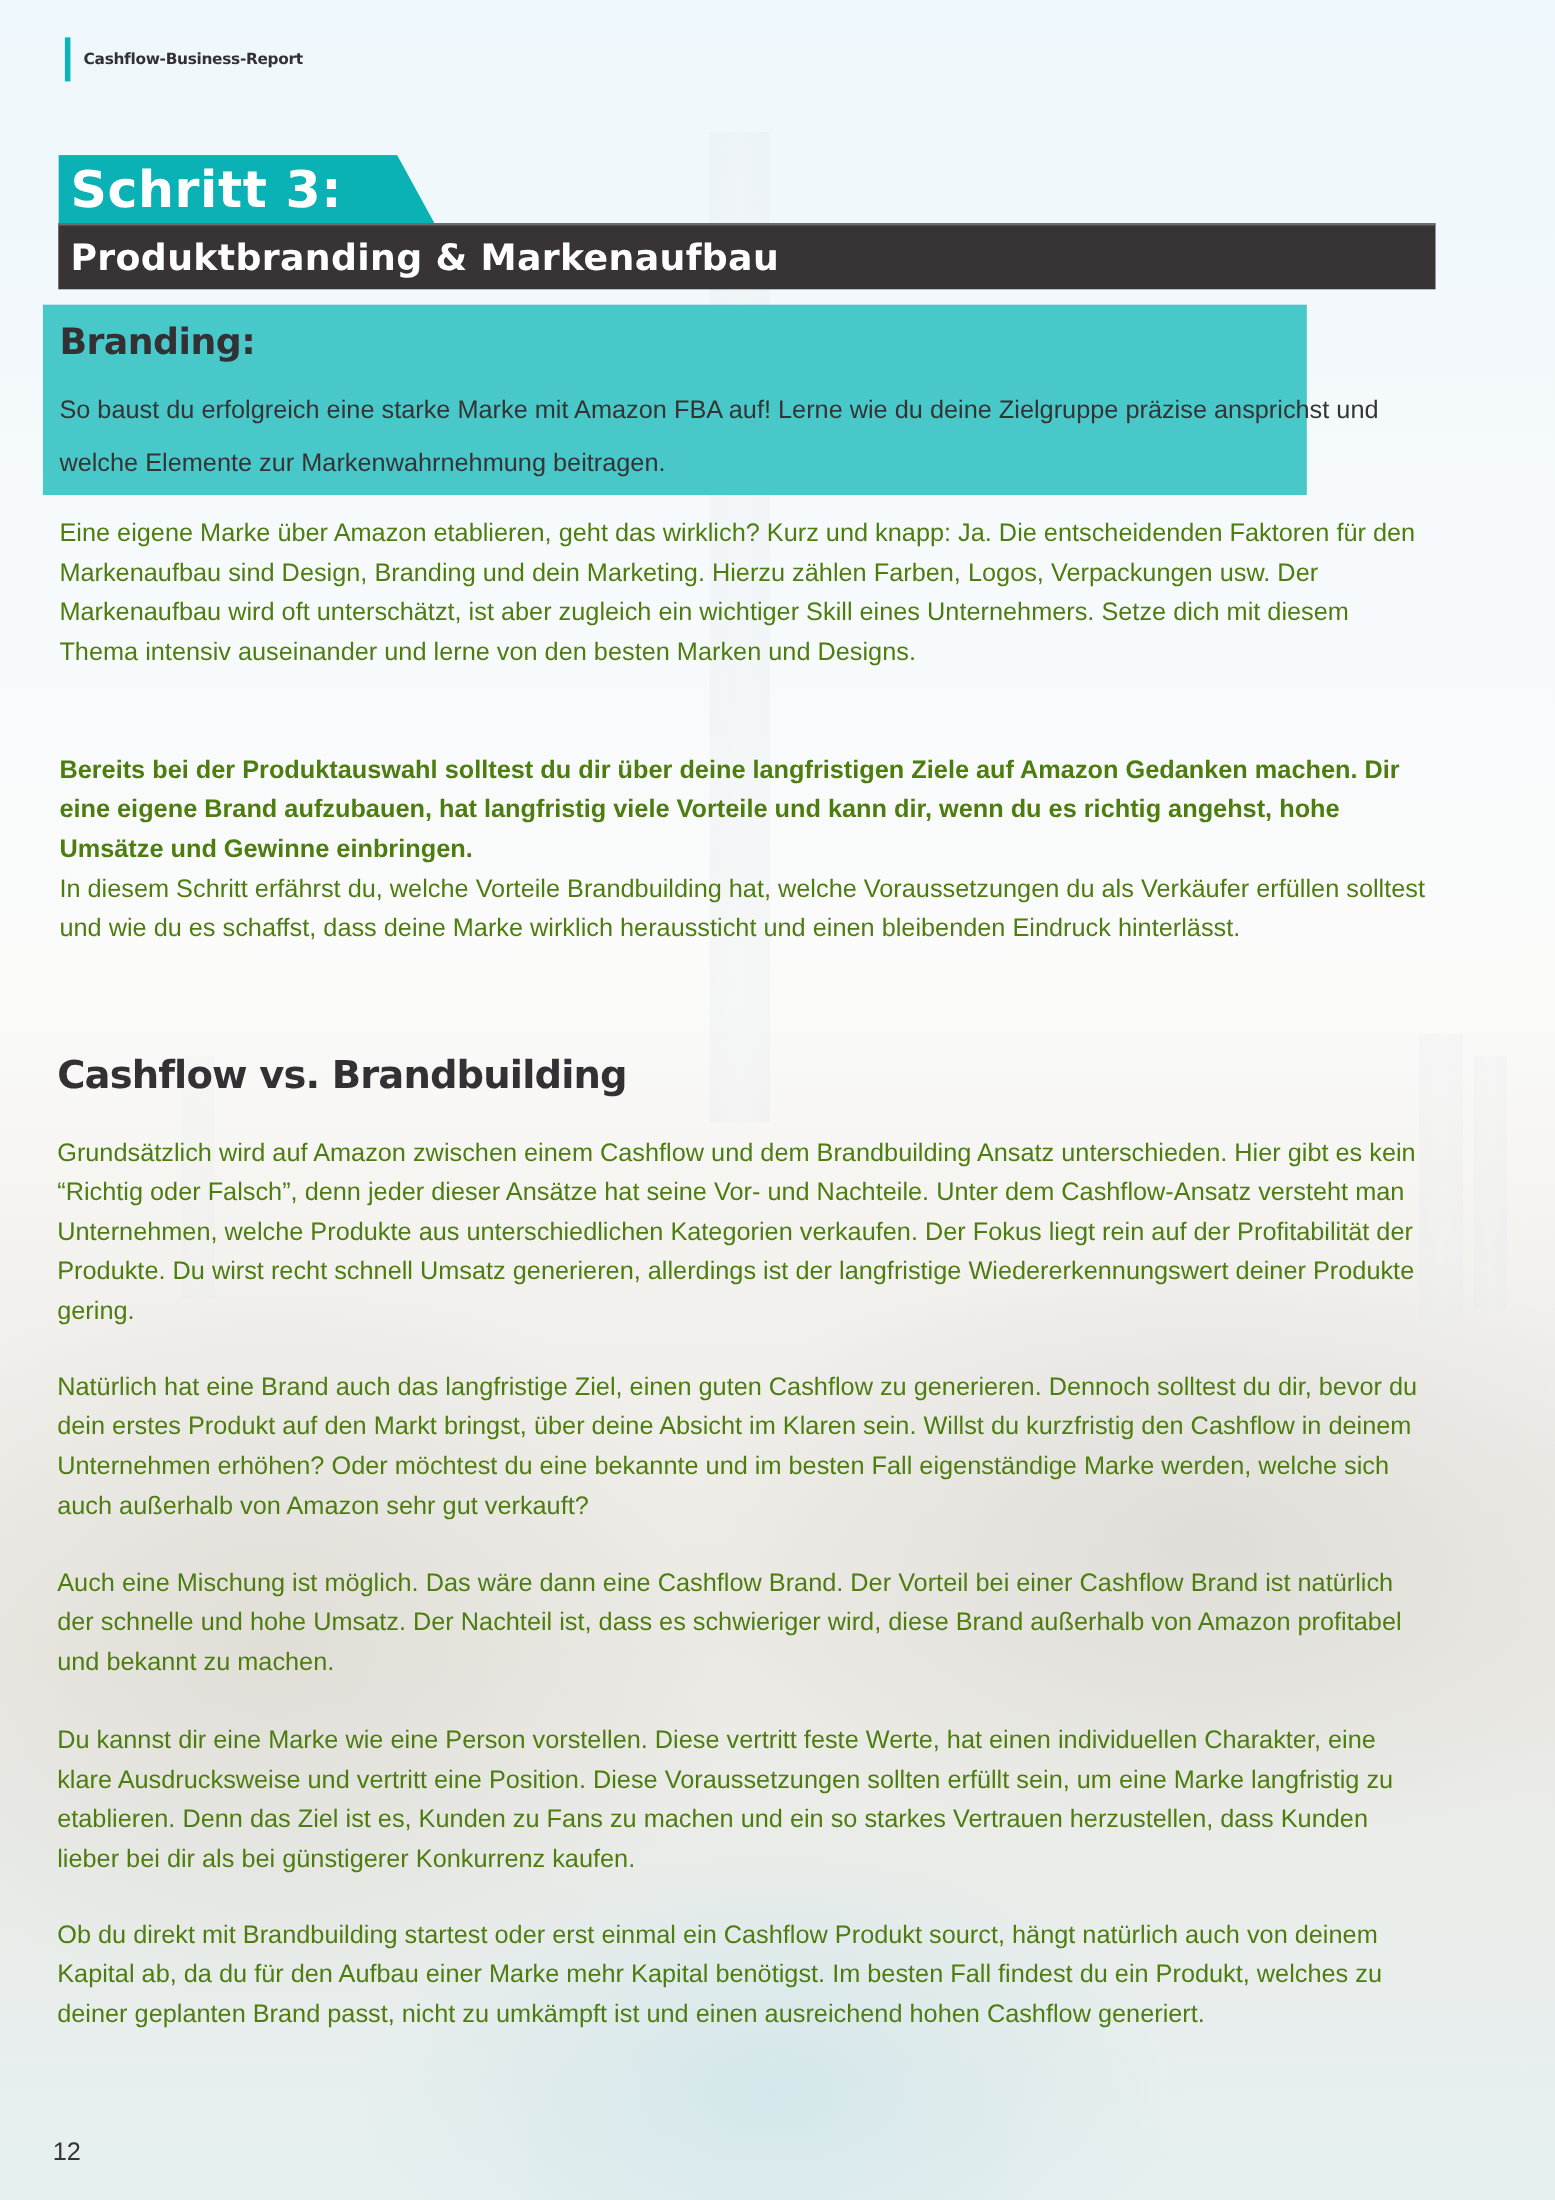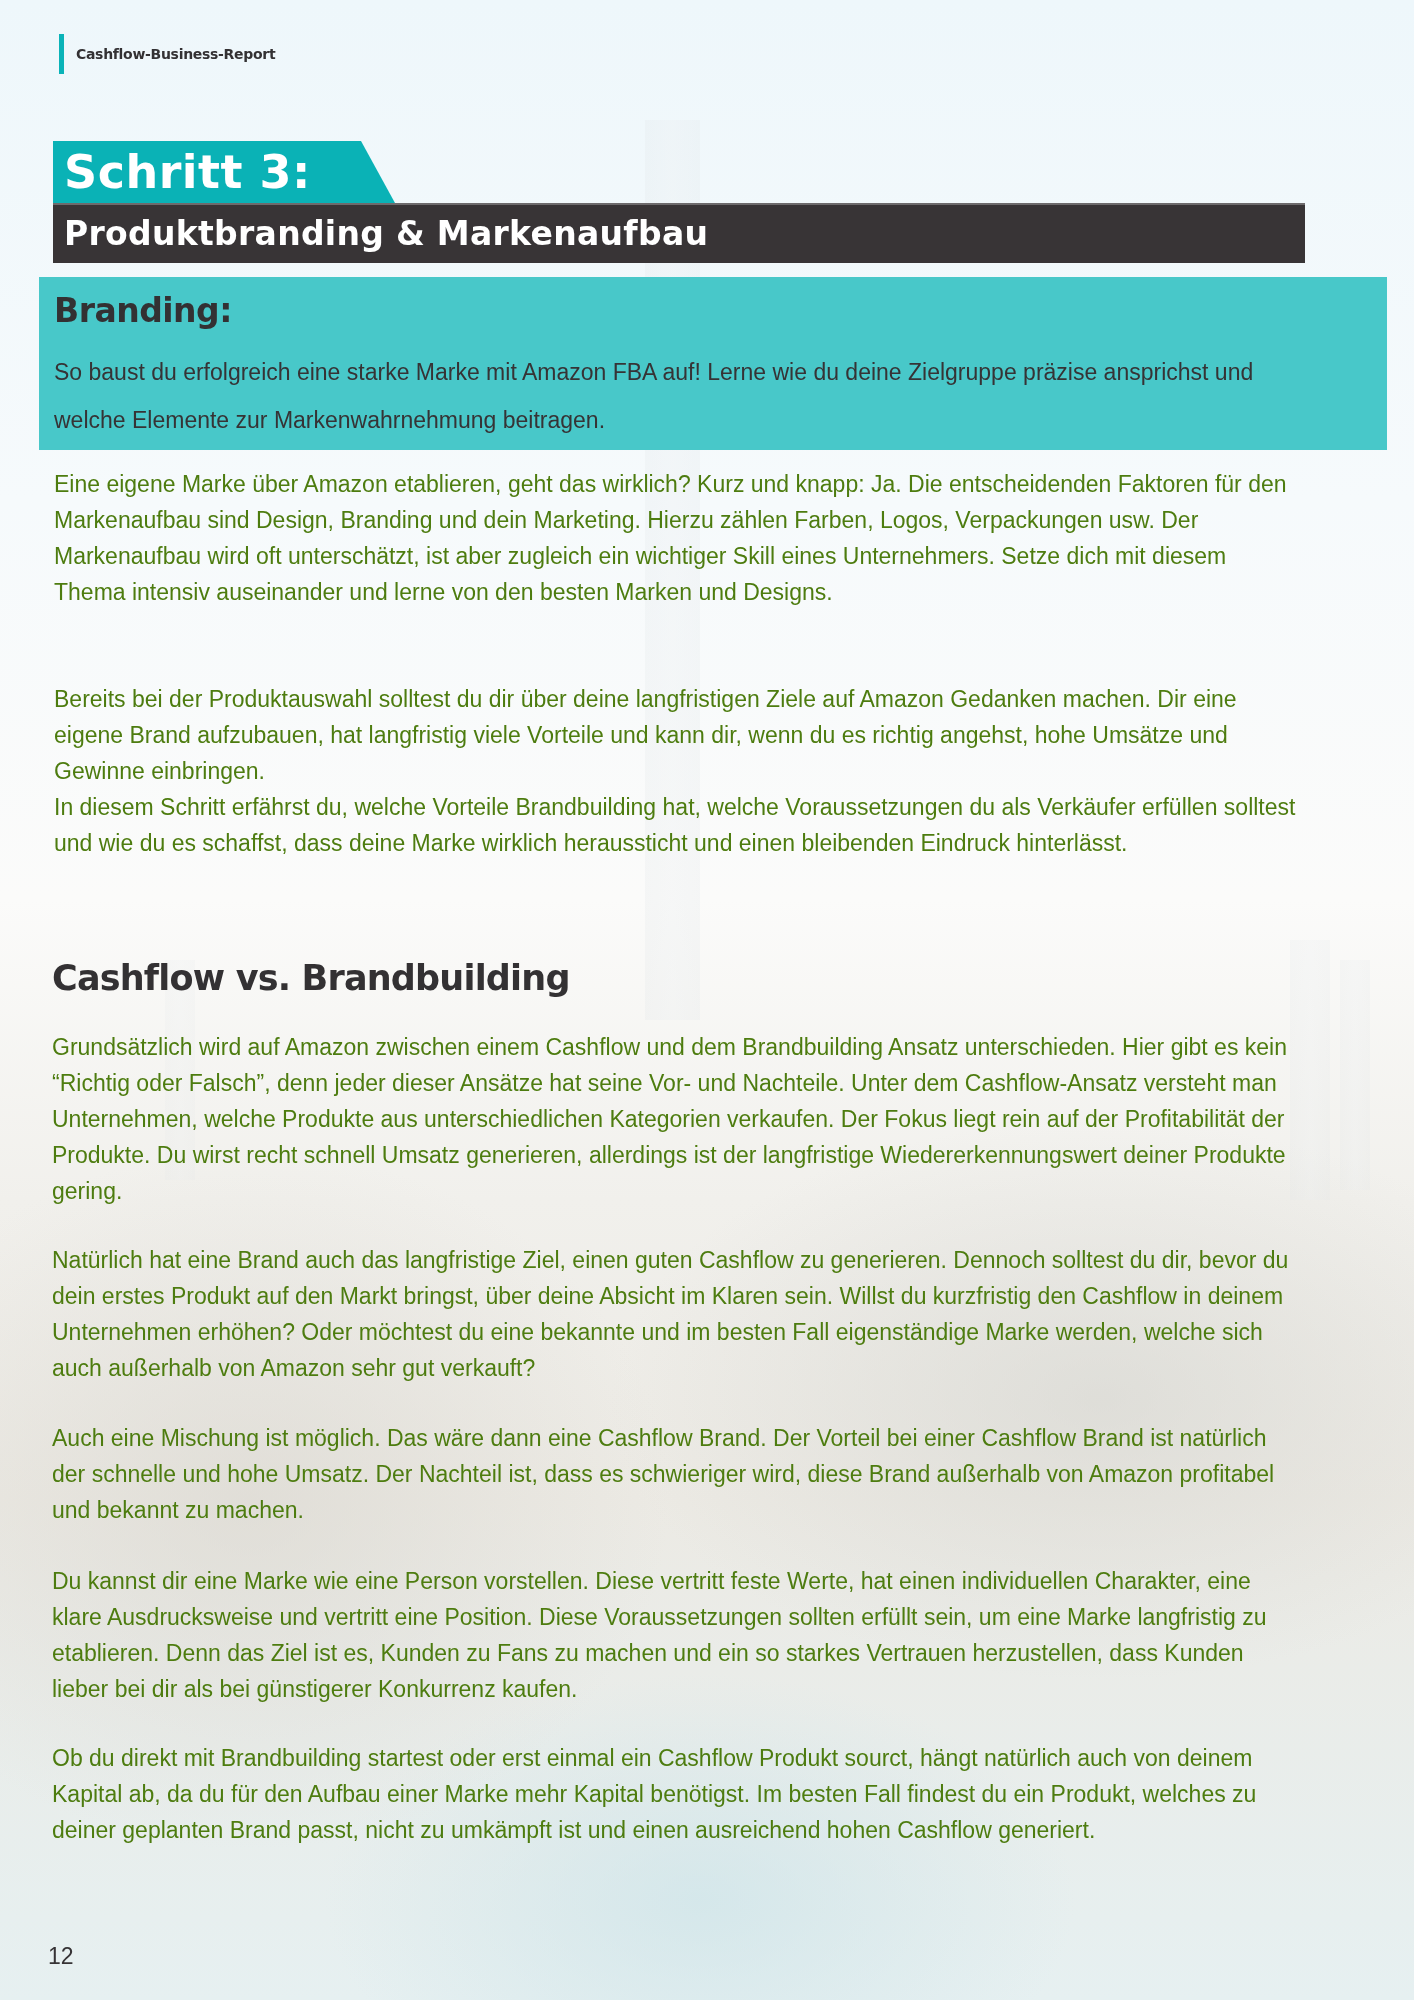--- a/index.html
+++ b/index.html
@@ -62,21 +62,21 @@
       font-family: "DejaVu Sans", sans-serif;
       font-weight: bold;
       font-size: 33px;
       color: #ffffff;
       letter-spacing: 0.3px;
       text-align: right;
     }
     .teaser {
       position: absolute;
       left: 39px; top: 277px;
-      width: 1348px; height: 173px;
+      width: 1149px; height: 173px;
       background: #48c8c9;
       box-sizing: border-box;
       padding: 14px 0 0 15px;
     }
     .teaser h2 {
       margin: 0;
       font-family: "DejaVu Sans", sans-serif;
       font-weight: bold;
       font-size: 33px;
       color: #333133;
@@ -134,21 +134,21 @@
 <div class="title-bar">
   <span>Produktbranding &amp; Markenaufbau</span>
 </div>
 
 <div class="teaser">
   <h2>Branding:</h2>
   <p>So baust du erfolgreich eine starke Marke mit Amazon FBA auf! Lerne wie du deine Zielgruppe präzise ansprichst und welche Elemente zur Markenwahrnehmung beitragen.</p>
 </div>
 
 <p class="body-text" style="top:466px; width:1240px;">Eine eigene Marke über Amazon etablieren, geht das wirklich? Kurz und knapp: Ja. Die entscheidenden Faktoren für den Markenaufbau sind Design, Branding und dein Marketing. Hierzu zählen Farben, Logos, Verpackungen usw. Der Markenaufbau wird oft unterschätzt, ist aber zugleich ein wichtiger Skill eines Unternehmers. Setze dich mit diesem Thema intensiv auseinander und lerne von den besten Marken und Designs.</p>
-<p class="body-text" style="top:681px; width:1250px;">Bereits bei der Produktauswahl solltest du dir über deine langfristigen Ziele auf Amazon Gedanken machen. Dir eine eigene Brand aufzubauen, hat langfristig viele Vorteile und kann dir, wenn du es richtig angehst, hohe Umsätze und Gewinne einbringen.</p>
+<p class="body-text" style="top:681px; width:1250px;font-weight:bold;">Bereits bei der Produktauswahl solltest du dir über deine langfristigen Ziele auf Amazon Gedanken machen. Dir eine eigene Brand aufzubauen, hat langfristig viele Vorteile und kann dir, wenn du es richtig angehst, hohe Umsätze und Gewinne einbringen.</p>
 <p class="body-text" style="top:789px; width:1250px;">In diesem Schritt erfährst du, welche Vorteile Brandbuilding hat, welche Voraussetzungen du als Verkäufer erfüllen solltest und wie du es schaffst, dass deine Marke wirklich heraussticht und einen bleibenden Eindruck hinterlässt.</p>
 
 <h2 class="section-heading">Cashflow vs. Brandbuilding</h2>
 
 <p class="body-text" style="top:1029px; width:1245px; left:52px;">Grundsätzlich wird auf Amazon zwischen einem Cashflow und dem Brandbuilding Ansatz unterschieden. Hier gibt es kein “Richtig oder Falsch”, denn jeder dieser Ansätze hat seine Vor- und Nachteile. Unter dem Cashflow-Ansatz versteht man Unternehmen, welche Produkte aus unterschiedlichen Kategorien verkaufen. Der Fokus liegt rein auf der Profitabilität der Produkte. Du wirst recht schnell Umsatz generieren, allerdings ist der langfristige Wiedererkennungswert deiner Produkte gering.</p>
 <p class="body-text" style="top:1242px; width:1245px; left:52px;">Natürlich hat eine Brand auch das langfristige Ziel, einen guten Cashflow zu generieren. Dennoch solltest du dir, bevor du dein erstes Produkt auf den Markt bringst, über deine Absicht im Klaren sein. Willst du kurzfristig den Cashflow in deinem Unternehmen erhöhen? Oder möchtest du eine bekannte und im besten Fall eigenständige Marke werden, welche sich auch außerhalb von Amazon sehr gut verkauft?</p>
 <p class="body-text" style="top:1420px; width:1245px; left:52px;">Auch eine Mischung ist möglich. Das wäre dann eine Cashflow Brand. Der Vorteil bei einer Cashflow Brand ist natürlich der schnelle und hohe Umsatz. Der Nachteil ist, dass es schwieriger wird, diese Brand außerhalb von Amazon profitabel und bekannt zu machen.</p>
 <p class="body-text" style="top:1563px; width:1245px; left:52px;">Du kannst dir eine Marke wie eine Person vorstellen. Diese vertritt feste Werte, hat einen individuellen Charakter, eine klare Ausdrucksweise und vertritt eine Position. Diese Voraussetzungen sollten erfüllt sein, um eine Marke langfristig zu etablieren. Denn das Ziel ist es, Kunden zu Fans zu machen und ein so starkes Vertrauen herzustellen, dass Kunden lieber bei dir als bei günstigerer Konkurrenz kaufen.</p>
 <p class="body-text" style="top:1740px; width:1245px; left:52px;">Ob du direkt mit Brandbuilding startest oder erst einmal ein Cashflow Produkt sourct, hängt natürlich auch von deinem Kapital ab, da du für den Aufbau einer Marke mehr Kapital benötigst. Im besten Fall findest du ein Produkt, welches zu deiner geplanten Brand passt, nicht zu umkämpft ist und einen ausreichend hohen Cashflow generiert.</p>
 

